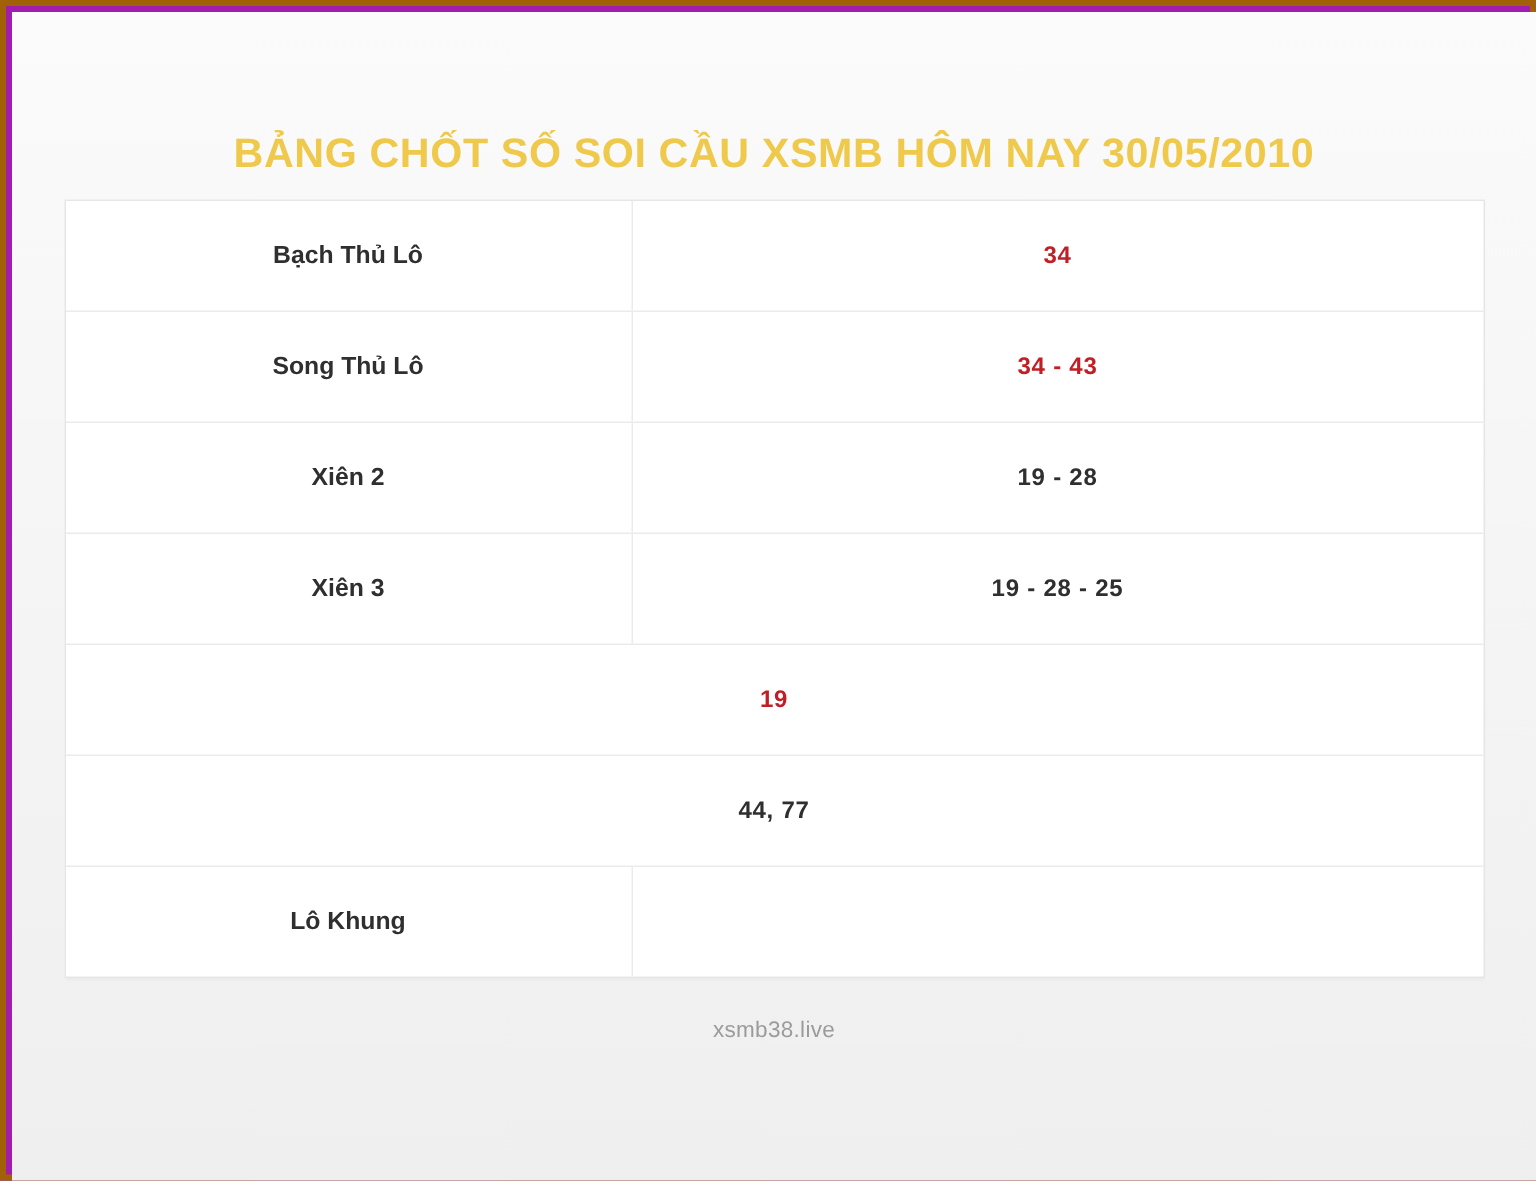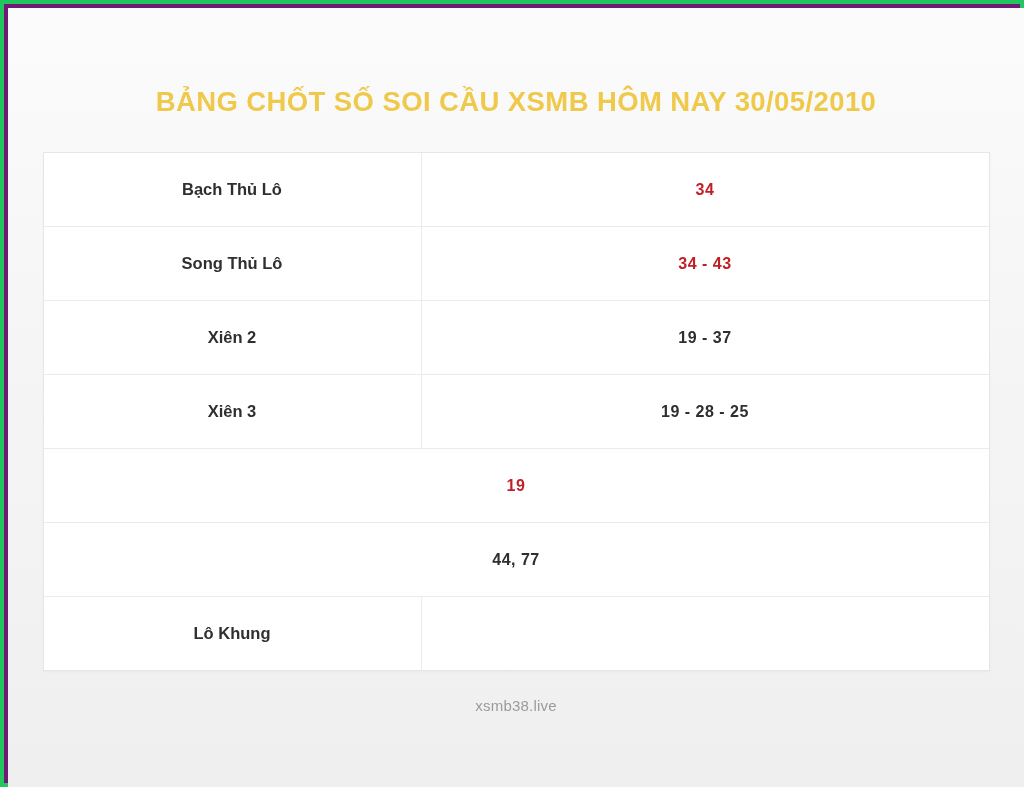--- a/index.html
+++ b/index.html
@@ -15,22 +15,22 @@
   }
 
   
   .frame {
     position: absolute;
     left: 0;
     top: 0;
     width: 1024px;
     height: 787px;
     box-sizing: border-box;
-    border: 4px solid #22c55e;
-    background: #701a75;
+    border: 4px solid #a16207;
+    background: #a21caf;
   }
 
   .canvas {
     position: absolute;
     left: 4px;
     top: 4px;
     width: 1016px;
     height: 779px;
     box-sizing: border-box;
     background: linear-gradient(180deg, #fbfbfb 0%, #f6f6f6 38%, #efefef 100%);
@@ -44,21 +44,21 @@
     font-size: 27.5px;
     font-weight: bold;
     letter-spacing: 0.4px;
     color: #efc94c;
     text-transform: uppercase;
     white-space: nowrap;
     text-shadow: 0 1px 0 rgba(255,255,255,0.65);
   }
 
   .table-wrap {
-    margin-top: 34px;
+    margin-top: 15px;
     width: 947px;
     background: #ffffff;
     border: 1px solid #e6e6e6;
     box-sizing: border-box;
     box-shadow: 0 1px 2px rgba(0,0,0,0.035);
   }
 
   .row {
     display: flex;
     border-bottom: 1px solid #ebebeb;
@@ -117,21 +117,21 @@
     <div class="row">
           <div class="cell-label">Bạch Thủ Lô</div>
           <div class="cell-value accent">34</div>
         </div>
         <div class="row">
           <div class="cell-label">Song Thủ Lô</div>
           <div class="cell-value accent">34 - 43</div>
         </div>
         <div class="row">
           <div class="cell-label">Xiên 2</div>
-          <div class="cell-value plain">19 - 37</div>
+          <div class="cell-value plain">19 - 28</div>
         </div>
         <div class="row">
           <div class="cell-label">Xiên 3</div>
           <div class="cell-value plain">19 - 28 - 25</div>
         </div>
         <div class="row">
           <div class="cell-value accent">19</div>
         </div>
         <div class="row">
           <div class="cell-value plain">44, 77</div>

